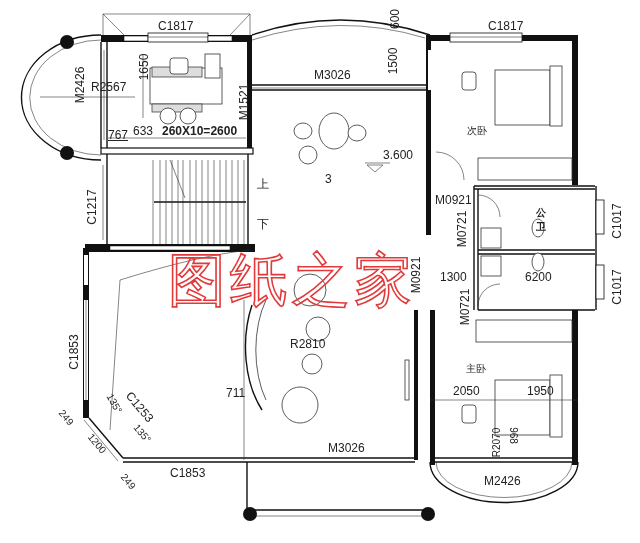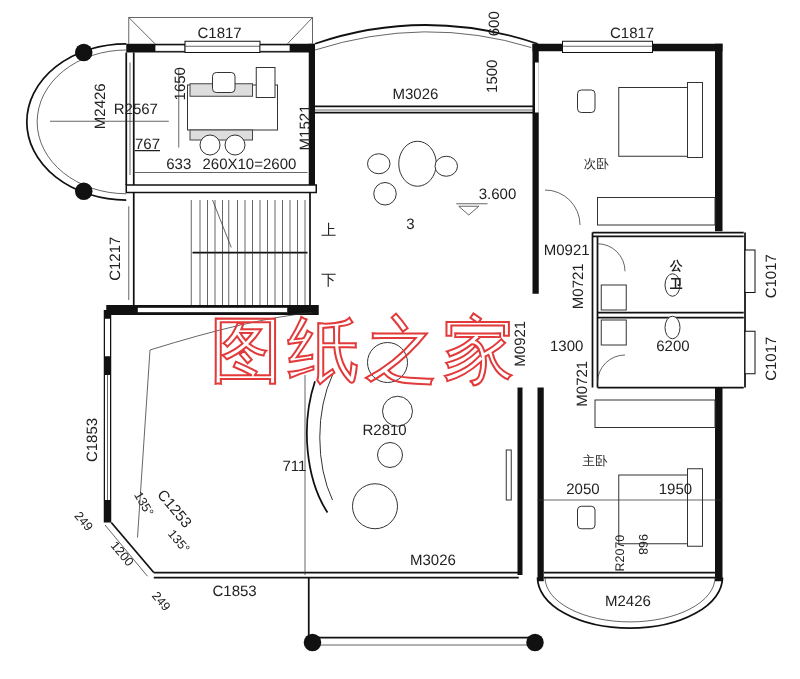--- a/index.html
+++ b/index.html
@@ -184,44 +184,44 @@
   <text x="168" y="300" class="wm">图纸之家</text>
 </svg>
 
 <div style="position:absolute;left:0;top:0;width:547px;height:543px;pointer-events:none;font-family:'Liberation Sans',sans-serif;font-size:12px;color:#222;">
   <span style="position:absolute;left:158px;top:19px;">C1817</span>
   <span style="position:absolute;left:488px;top:19px;">C1817</span>
   <span style="position:absolute;left:62px;top:78px;transform:rotate(-90deg);transform-origin:center;">M2426</span>
   <span style="position:absolute;left:91px;top:80px;">R2567</span>
   <span style="position:absolute;left:131px;top:60px;transform:rotate(-90deg);">1650</span>
   <span style="position:absolute;left:226px;top:95px;transform:rotate(-90deg);">M1521</span>
-  <span style="position:absolute;left:108px;top:108px;text-decoration:underline;">767</span>
+  <span style="position:absolute;left:108px;top:128px;text-decoration:underline;">767</span>
   <span style="position:absolute;left:133px;top:124px;">633</span>
-  <span style="position:absolute;left:162px;top:124px;">260X10=2600</span>
+  <span style="position:absolute;left:162px;top:124px;font-weight:bold;">260X10=2600</span>
   <span style="position:absolute;left:314px;top:68px;">M3026</span>
   <span style="position:absolute;left:385px;top:12px;transform:rotate(-90deg);">600</span>
   <span style="position:absolute;left:380px;top:54px;transform:rotate(-90deg);">1500</span>
   <span style="position:absolute;left:369px;top:148px;margin-left:14px;">3.600</span>
   <span style="position:absolute;left:325px;top:172px;">3</span>
   <span style="position:absolute;left:257px;top:176px;">上</span>
   <span style="position:absolute;left:257px;top:216px;">下</span>
   <span style="position:absolute;left:74px;top:200px;transform:rotate(-90deg);">C1217</span>
   <span style="position:absolute;left:467px;top:124px;font-size:10px;">次卧</span>
   <span style="position:absolute;left:435px;top:193px;">M0921</span>
   <span style="position:absolute;left:444px;top:222px;transform:rotate(-90deg);">M0721</span>
   <span style="position:absolute;left:536px;top:206px;font-size:10px;font-weight:bold;">公卫</span>
   <span style="position:absolute;left:599px;top:214px;transform:rotate(-90deg);">C1017</span>
   <span style="position:absolute;left:599px;top:280px;transform:rotate(-90deg);">C1017</span>
   <span style="position:absolute;left:440px;top:270px;">1300</span>
   <span style="position:absolute;left:525px;top:270px;">6200</span>
   <span style="position:absolute;left:398px;top:268px;transform:rotate(-90deg);">M0921</span>
   <span style="position:absolute;left:447px;top:300px;transform:rotate(-90deg);">M0721</span>
   <span style="position:absolute;left:56px;top:345px;transform:rotate(-90deg);">C1853</span>
   <span style="position:absolute;left:290px;top:337px;">R2810</span>
-  <span style="position:absolute;left:226px;top:366px;">711</span>
+  <span style="position:absolute;left:226px;top:386px;">711</span>
   <span style="position:absolute;left:466px;top:362px;font-size:10px;">主卧</span>
   <span style="position:absolute;left:453px;top:384px;">2050</span>
   <span style="position:absolute;left:527px;top:384px;">1950</span>
   <span style="position:absolute;left:482px;top:437px;transform:rotate(-90deg);font-size:10px;">R2070</span>
   <span style="position:absolute;left:505px;top:430px;transform:rotate(90deg);font-size:10px;">968</span>
   <span style="position:absolute;left:484px;top:474px;">M2426</span>
   <span style="position:absolute;left:122px;top:400px;transform:rotate(50deg);">C1253</span>
   <span style="position:absolute;left:104px;top:398px;transform:rotate(60deg);font-size:10px;">135°</span>
   <span style="position:absolute;left:132px;top:428px;transform:rotate(50deg);font-size:10px;">135°</span>
   <span style="position:absolute;left:58px;top:412px;transform:rotate(50deg);font-size:10px;">249</span>

